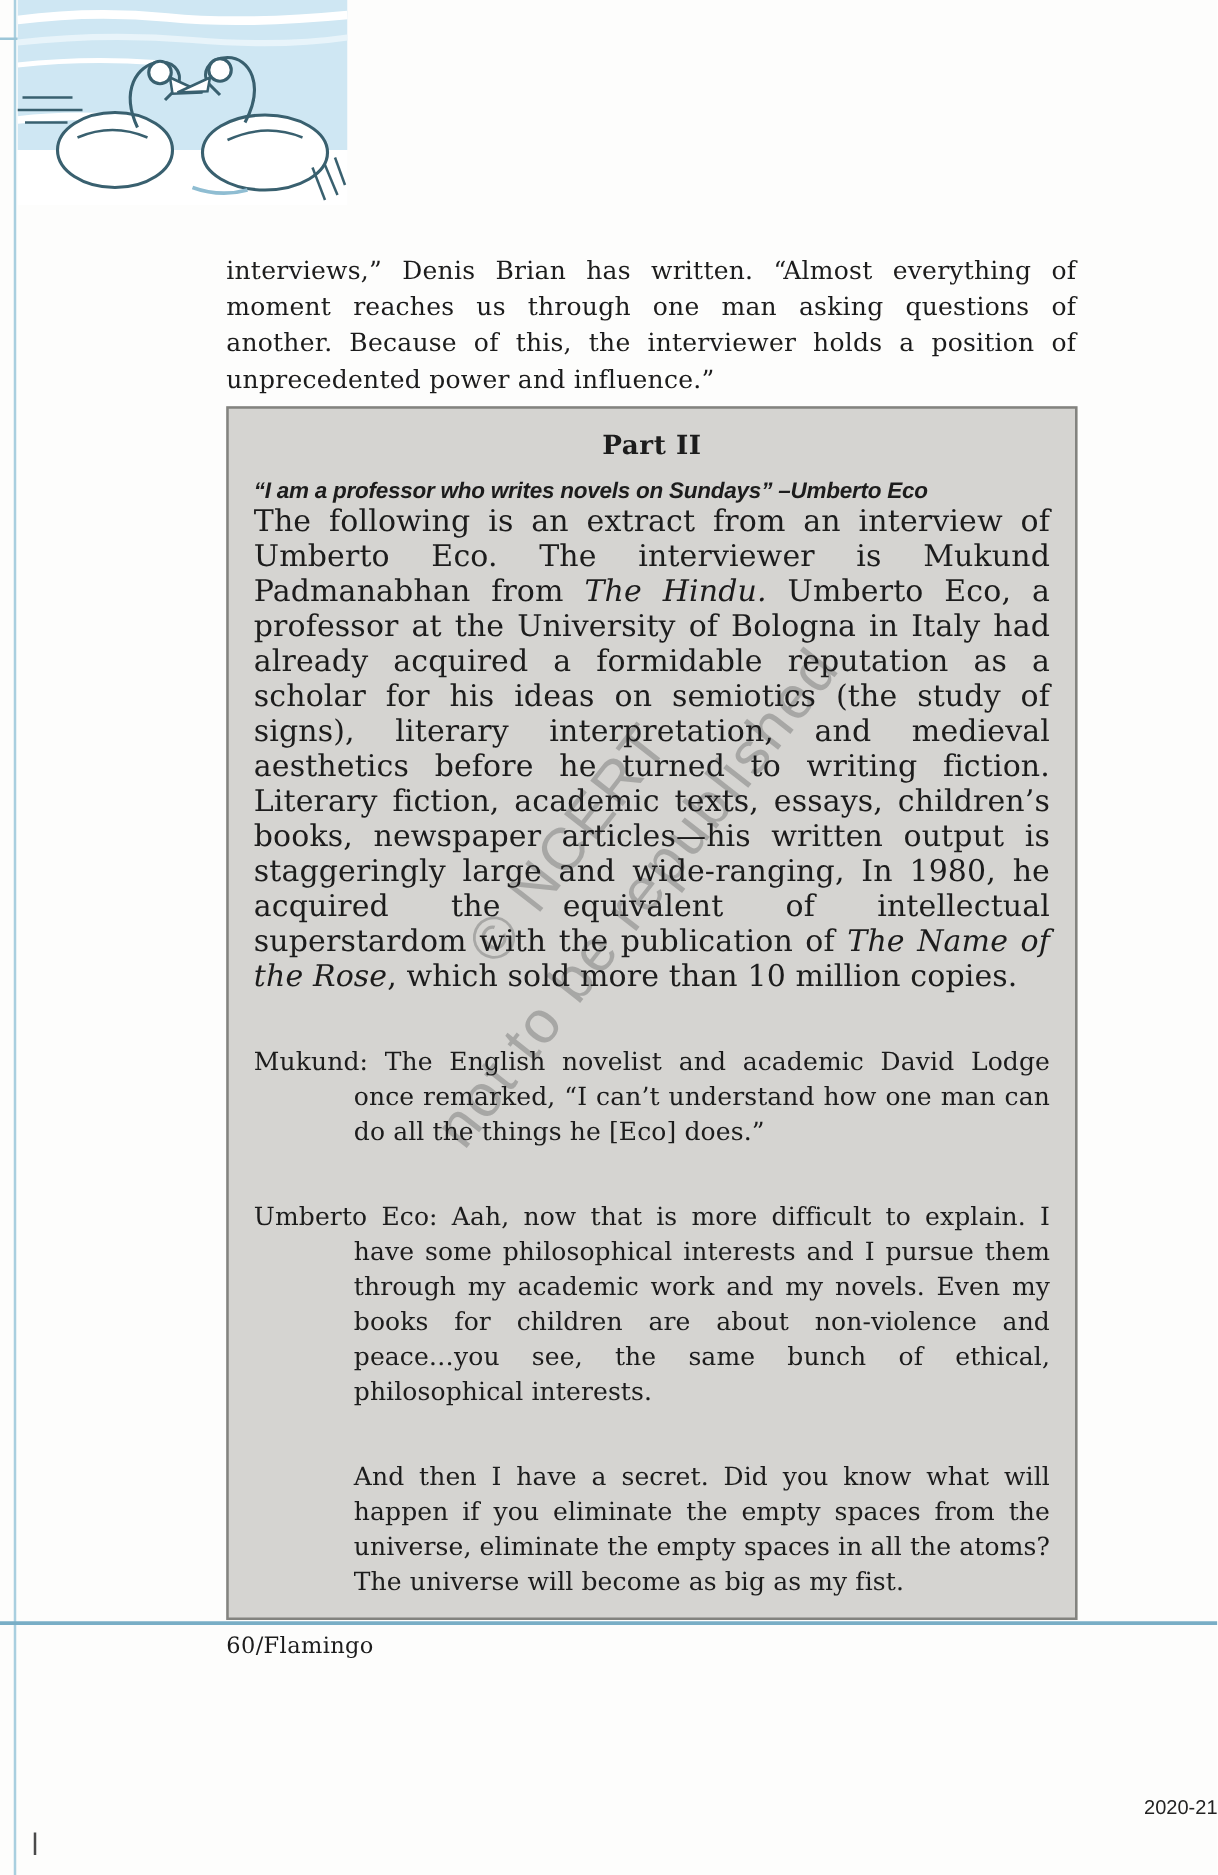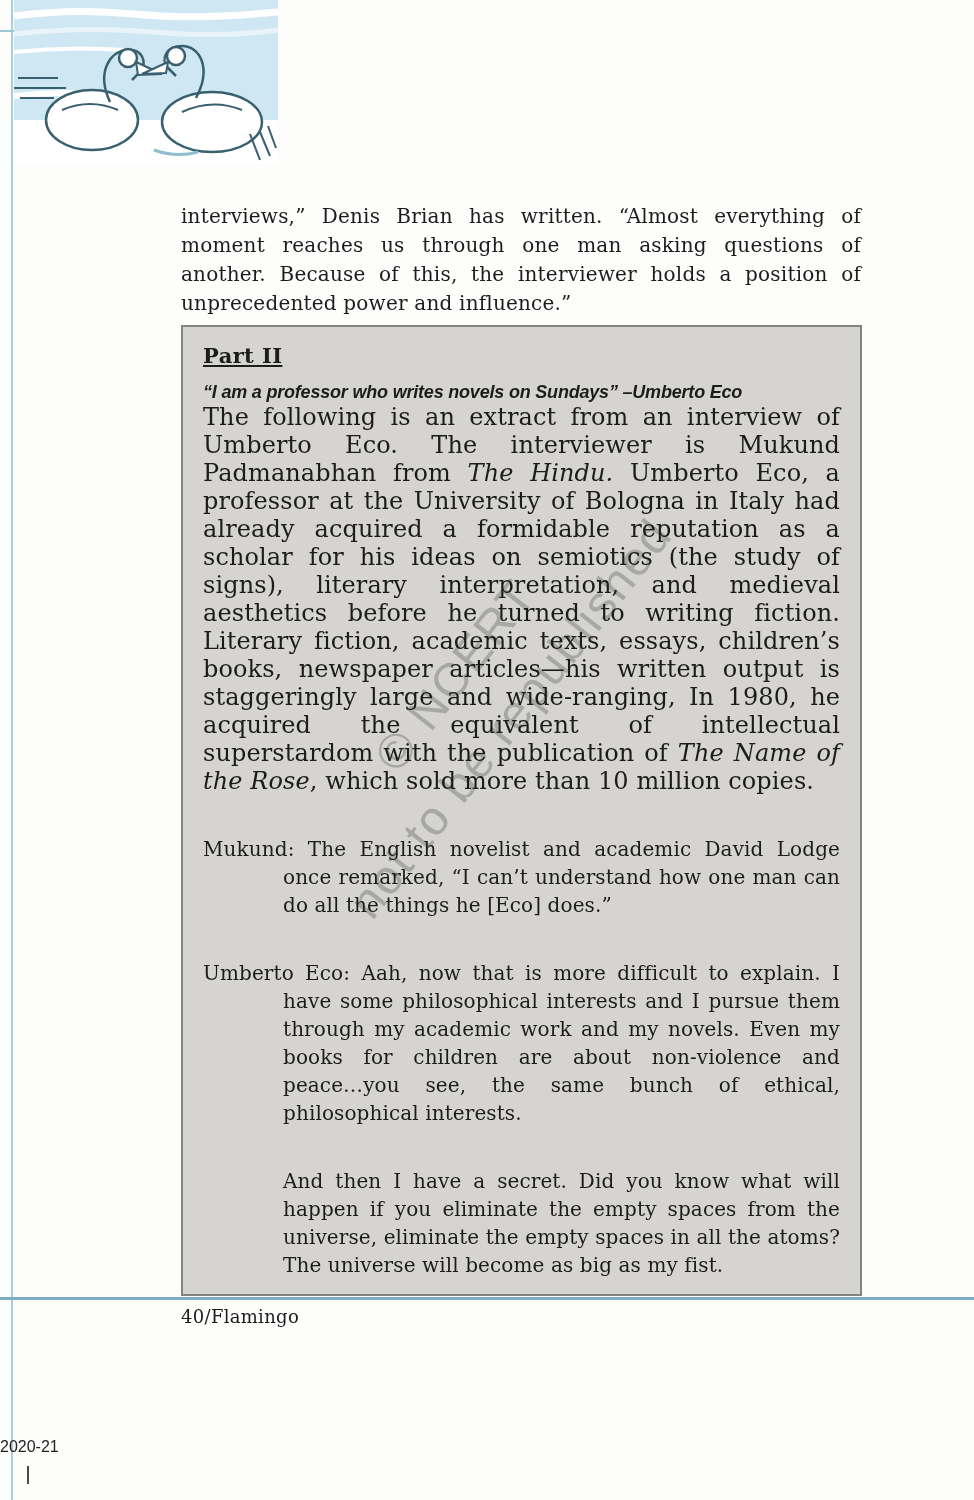--- a/index.html
+++ b/index.html
@@ -28,22 +28,22 @@
   }
 
   
   .part-box {
     position:absolute; left:181px; top:325px; width:681px; height:971px;
     background:#d5d4d1; border:2px solid #83837f;
     padding:14px 20px 0 20px; overflow:hidden;
   }
   .part-box > * { position:relative; z-index:1; }
   .part-title {
-    font-weight:bold; font-size:21px;
-    letter-spacing:0.4px; margin:2px 0 14px 0;text-decoration:underline;
+    text-align:center; font-weight:bold; font-size:21px;
+    letter-spacing:0.4px; margin:2px 0 14px 0;
   }
   .epigraph {
     font-family:"Liberation Sans", sans-serif;
     font-weight:bold; font-style:italic; font-size:18px;
     letter-spacing:-0.2px;
   }
   .box-intro {
     font-size:24px; line-height:28px; text-align:justify;
     margin-bottom:10px; letter-spacing:0.1px;
   }
@@ -64,21 +64,21 @@
     font-family:"Liberation Sans", sans-serif;
     font-size:48px; line-height:70px; letter-spacing:2px;
     pointer-events:none; white-space:nowrap;
   }
 
   
   .footer-rule { position:absolute; left:0; top:1297px; width:974px; height:3px; background:#79aec6; }
   .footer-label { position:absolute; left:181px; top:1306px; font-size:18px; letter-spacing:0.3px; }
   .footer-label .book { font-weight:normal; }
   .year-label {
-    position:absolute; left:0; top:1438px; width:974px; text-align:left;
+    position:absolute; left:0; top:1438px; width:974px; text-align:right;
     font-family:"Liberation Sans", sans-serif; font-size:16px; color:#222;
   }
 </style>
 </head>
 <body>
 
 <div class="page">
 
   <div class="left-rule"></div>
   <div class="tick-top"></div>
@@ -134,16 +134,16 @@
 
 
 
     <p class="dialogue-item"><span>Umberto Eco:</span> <span>Aah, now that is more difficult to explain. I have some philosophical interests and I pursue them through my academic work and my novels. Even my books for children are about non-violence and peace…you see, the same bunch of ethical, philosophical interests.</span></p>
 
     <p class="dialogue-item continuation"><span>And then I have a secret. Did you know what will happen if you eliminate the empty spaces from the universe, eliminate the empty spaces in all the atoms? The universe will become as big as my fist.</span></p>
 
   </div>
 
   <div class="footer-rule"></div>
-  <div class="footer-label"><span>40/</span><span class="book">Flamingo</span></div>
+  <div class="footer-label"><span>60/</span><span class="book">Flamingo</span></div>
   <div class="year-label">2020-21</div>
 
 </div>
 
 </body></html>

